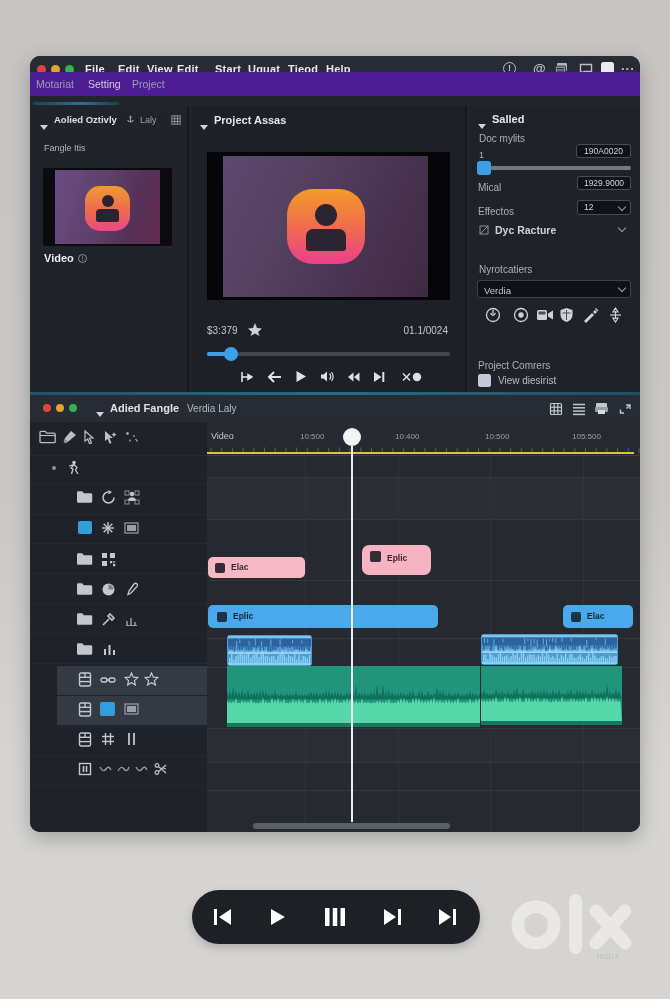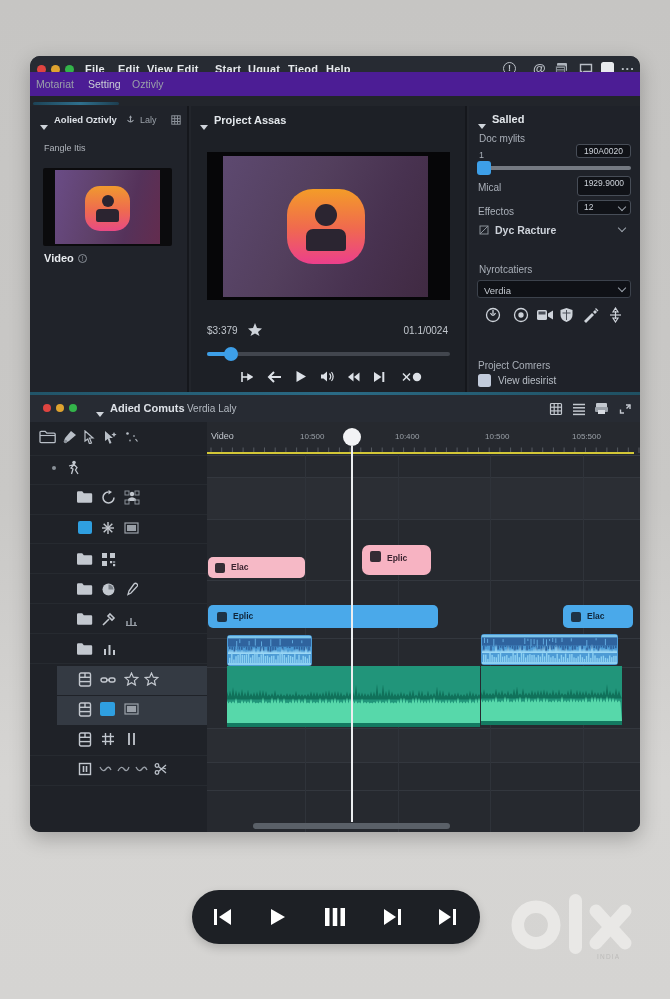--- a/index.html
+++ b/index.html
@@ -58,21 +58,21 @@
     <svg class="abs" style="left:548px;top:5px" width="16" height="16" viewBox="0 0 16 16">
         <path d="M2.5 3.5 H13.5 V10.5 H6 L3.5 13 V10.5 H2.5 Z" fill="none" stroke="#b9bec6" stroke-width="1.4"></path>
       </svg>
     <span class="abs" style="left:571px;top:6px;width:13px;height:13px;background:#e8eaed;border-radius:2.5px"></span>
     <span class="abs" style="left:591px;top:2px;color:#b9bec6;font-size:13px;font-weight:bold;letter-spacing:1px">...</span>
   </div>
 
   <div id="tabsrow">
     <span class="titem" style="left:6px;color:#9aa0a9">Motariat</span>
     <span class="titem" style="left:58px;color:#c9ced5">Setting</span>
-    <span class="titem" style="left:102px;color:#9aa0a9">Oztivly</span>
+    <span class="titem" style="left:102px;color:#9aa0a9">Project</span>
   </div>
   <div id="tabline"></div>
 
   <div id="lpanel">
     <span class="abs" style="left:10px;top:10px"><span class="tri-d"></span></span>
     <span class="abs" style="left:24px;top:8px;font-size:9.5px;font-weight:bold;color:#dce0e6">Aolied Oztivly</span>
     <svg class="abs" style="left:95px;top:8px" width="11" height="11" viewBox="0 0 11 11">
         <path d="M5.5 1.2 L7 3.8 H4 Z" fill="#9aa0a8"></path>
         <path d="M5.5 2.5 V8 M2.5 6 Q5.5 10 8.5 6" fill="none" stroke="#9aa0a8" stroke-width="1.1"></path>
       </svg>
@@ -155,21 +155,21 @@
 
   <div id="rpanel">
     <span class="abs" style="left:9px;top:9px"><span class="tri-d"></span></span>
     <span class="abs" style="left:23px;top:7px;font-size:11px;font-weight:bold;color:#e3e7eb">Salled</span>
     <span class="abs lbl" style="left:10px;top:27px">Doc mylits</span>
     <span class="abs lbl" style="left:10px;top:44px;font-size:9px">1</span>
     <div class="vbox" style="left:107px;top:38px;width:55px;height:14px;line-height:12px">190A0020</div>
     <div class="abs" style="left:8px;top:60px;width:154px;height:4px;border-radius:2px;background:#757a82"></div>
     <div class="abs" style="left:8px;top:55px;width:14px;height:14px;border-radius:3px;background:#3d9fe8"></div>
     <span class="abs lbl" style="left:9px;top:76px">Mical</span>
-    <div class="vbox" style="left:108px;top:70px;width:54px;height:20px;line-height:12px">1929.9000</div>
+    <div class="vbox" style="left:108px;top:70px;width:54px;height:14px;line-height:12px">1929.9000</div>
     <span class="abs lbl" style="left:9px;top:100px">Effectos</span>
     <div class="vbox" style="left:108px;top:94px;width:54px;height:15px;line-height:13px;text-align:left;padding-left:6px">12</div>
     <span class="chev" style="left:150px;top:98px"></span>
     <svg class="abs" style="left:10px;top:119px" width="10" height="10" viewBox="0 0 10 10">
         <rect x="1" y="1" width="8" height="8" fill="none" stroke="#8a9098" stroke-width="1"></rect>
         <line x1="1" y1="9" x2="9" y2="1" stroke="#8a9098" stroke-width="1"></line>
       </svg>
     <span class="abs" style="left:26px;top:118px;font-size:10.5px;font-weight:bold;color:#ced3da">Dyc Racture</span>
     <span class="chev" style="left:150px;top:119px"></span>
     <span class="abs lbl" style="left:10px;top:158px">Nyrotcatiers</span>
@@ -214,21 +214,21 @@
     <span class="abs" style="left:9px;top:268px;width:13px;height:13px;background:#c2cbdb;border-radius:2.5px"></span>
     <span class="abs" style="left:29px;top:269px;font-size:10px;color:#b9bfc7">View diesirist</span>
   </div>
   <div id="bluebar"></div>
 
   <div id="bhead">
     <span class="tl" style="left:13px;top:9px;width:8px;height:8px;background:#df4440"></span>
     <span class="tl" style="left:26px;top:9px;width:8px;height:8px;background:#dfa32f"></span>
     <span class="tl" style="left:39px;top:9px;width:8px;height:8px;background:#33b44a"></span>
     <span class="abs" style="left:66px;top:8px"><span class="tri-d"></span></span>
-    <span class="abs hdrtxt" style="left:80px;top:7px">Adied Comuts</span>
+    <span class="abs hdrtxt" style="left:80px;top:7px">Adied Fangle</span>
     <span class="abs" style="left:157px;top:8px;font-size:10px;color:#b4bac2">Verdia Laly</span>
     <svg class="abs" style="left:519px;top:7px" width="14" height="14" viewBox="0 0 14 14">
         <g fill="none" stroke="#c3c8cf" stroke-width="1.2">
           <rect x="1.5" y="1.5" width="11" height="11" rx="1"></rect>
           <line x1="5.2" y1="1.5" x2="5.2" y2="12.5"></line>
           <line x1="8.9" y1="1.5" x2="8.9" y2="12.5"></line>
           <line x1="1.5" y1="5.2" x2="12.5" y2="5.2"></line>
           <line x1="1.5" y1="8.9" x2="12.5" y2="8.9"></line>
         </g>
       </svg>

